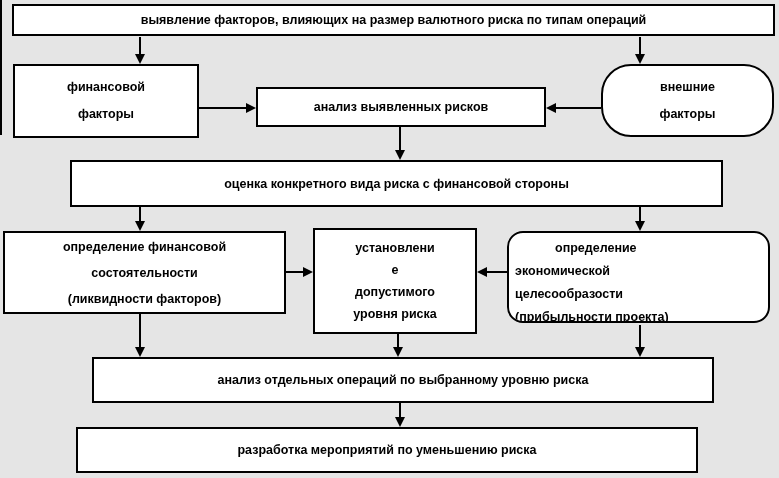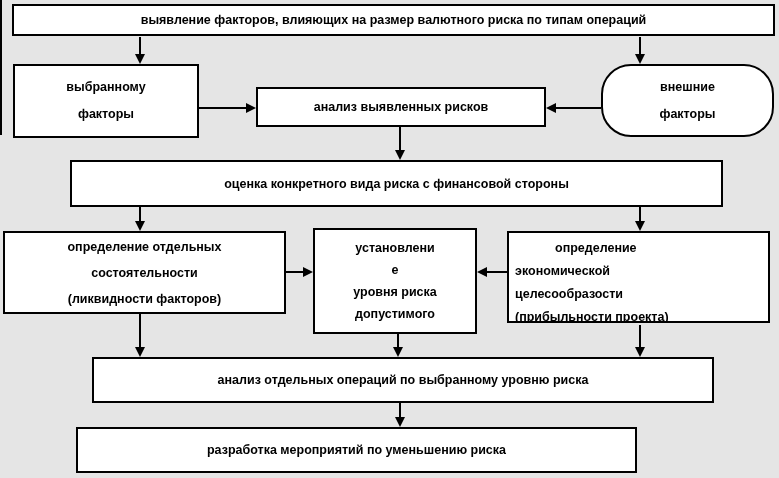--- a/index.html
+++ b/index.html
@@ -15,21 +15,21 @@
     display:flex; flex-direction:column;
     align-items:center; justify-content:center;
     text-align:center; font-size:12.5px;
   }
   .ln { width:100%; }
   .lh27 .ln { line-height:27px; }
   .lh26 .ln { line-height:26px; }
   .lh22 .ln { line-height:22px; }
   .box-economic {
     align-items:flex-start; justify-content:flex-start;
-    text-align:left; padding:4px 6px; overflow:hidden;
+    text-align:left; padding:4px 6px; overflow:hidden;border-radius:16px;
   }
   .box-economic .ln { line-height:23px; width:auto; }
   .box-economic .ln.indent { padding-left:40px; }
   .vline { position:absolute; width:2px; background:#000; }
   .hline { position:absolute; height:2px; background:#000; }
   .ah-down  { position:absolute; width:0; height:0;
               border-left:5px solid transparent; border-right:5px solid transparent;
               border-top:10px solid #000; }
   .ah-right { position:absolute; width:0; height:0;
               border-top:5px solid transparent; border-bottom:5px solid transparent;
@@ -43,62 +43,62 @@
 
 <div class="canvas" style="background: #e5e5e5; color: rgb(0, 0, 0);">
 
   <div class="vline" style="left:0;top:0;height:135px;"></div>
 
   <div class="box" style="left:12px;top:4px;width:763px;height:32px;">
     <div class="ln">выявление факторов, влияющих на размер валютного риска по типам операций</div>
   </div>
 
   <div class="box lh27" style="left:13px;top:64px;width:186px;height:74px;">
-    <div class="ln">выбранному</div>
+    <div class="ln">финансовой</div>
     <div class="ln">факторы</div>
   </div>
 
   <div class="box" style="left:256px;top:87px;width:290px;height:40px;">
     <div class="ln">анализ выявленных рисков</div>
   </div>
 
   <div class="box lh27" style="left:601px;top:64px;width:173px;height:73px;border-radius:30px;">
     <div class="ln">внешние</div>
     <div class="ln">факторы</div>
   </div>
 
   <div class="box" style="left:70px;top:160px;width:653px;height:47px;">
     <div class="ln">оценка конкретного вида риска с финансовой стороны</div>
   </div>
 
   <div class="box lh26" style="left:3px;top:231px;width:283px;height:83px;">
-    <div class="ln">определение отдельных</div>
+    <div class="ln">определение финансовой</div>
     <div class="ln">состоятельности</div>
     <div class="ln">(ликвидности факторов)</div>
   </div>
 
   <div class="box lh22" style="left:313px;top:228px;width:164px;height:106px;">
     <div class="ln">установлени</div>
     <div class="ln">е</div>
+    <div class="ln">допустимого</div>
     <div class="ln">уровня риска</div>
-    <div class="ln">допустимого</div>
   </div>
 
   <div class="box box-economic" style="left:507px;top:231px;width:263px;height:92px;">
     <div class="ln indent">определение</div>
     <div class="ln">экономической</div>
     <div class="ln">целесообразости</div>
     <div class="ln">(прибыльности проекта)</div>
   </div>
 
   <div class="box" style="left:92px;top:357px;width:622px;height:46px;">
     <div class="ln">анализ отдельных операций по выбранному уровню риска</div>
   </div>
 
-  <div class="box" style="left:76px;top:427px;width:561px;height:46px;">
+  <div class="box" style="left:76px;top:427px;width:622px;height:46px;">
     <div class="ln">разработка мероприятий по уменьшению риска</div>
   </div>
 
   <div>
     <div class="vline" style="left:139px;top:37px;height:18px;"></div>
     <div class="ah-down" style="left:135px;top:54px;"></div>
   </div>
   <div>
     <div class="vline" style="left:639px;top:37px;height:18px;"></div>
     <div class="ah-down" style="left:635px;top:54px;"></div>

